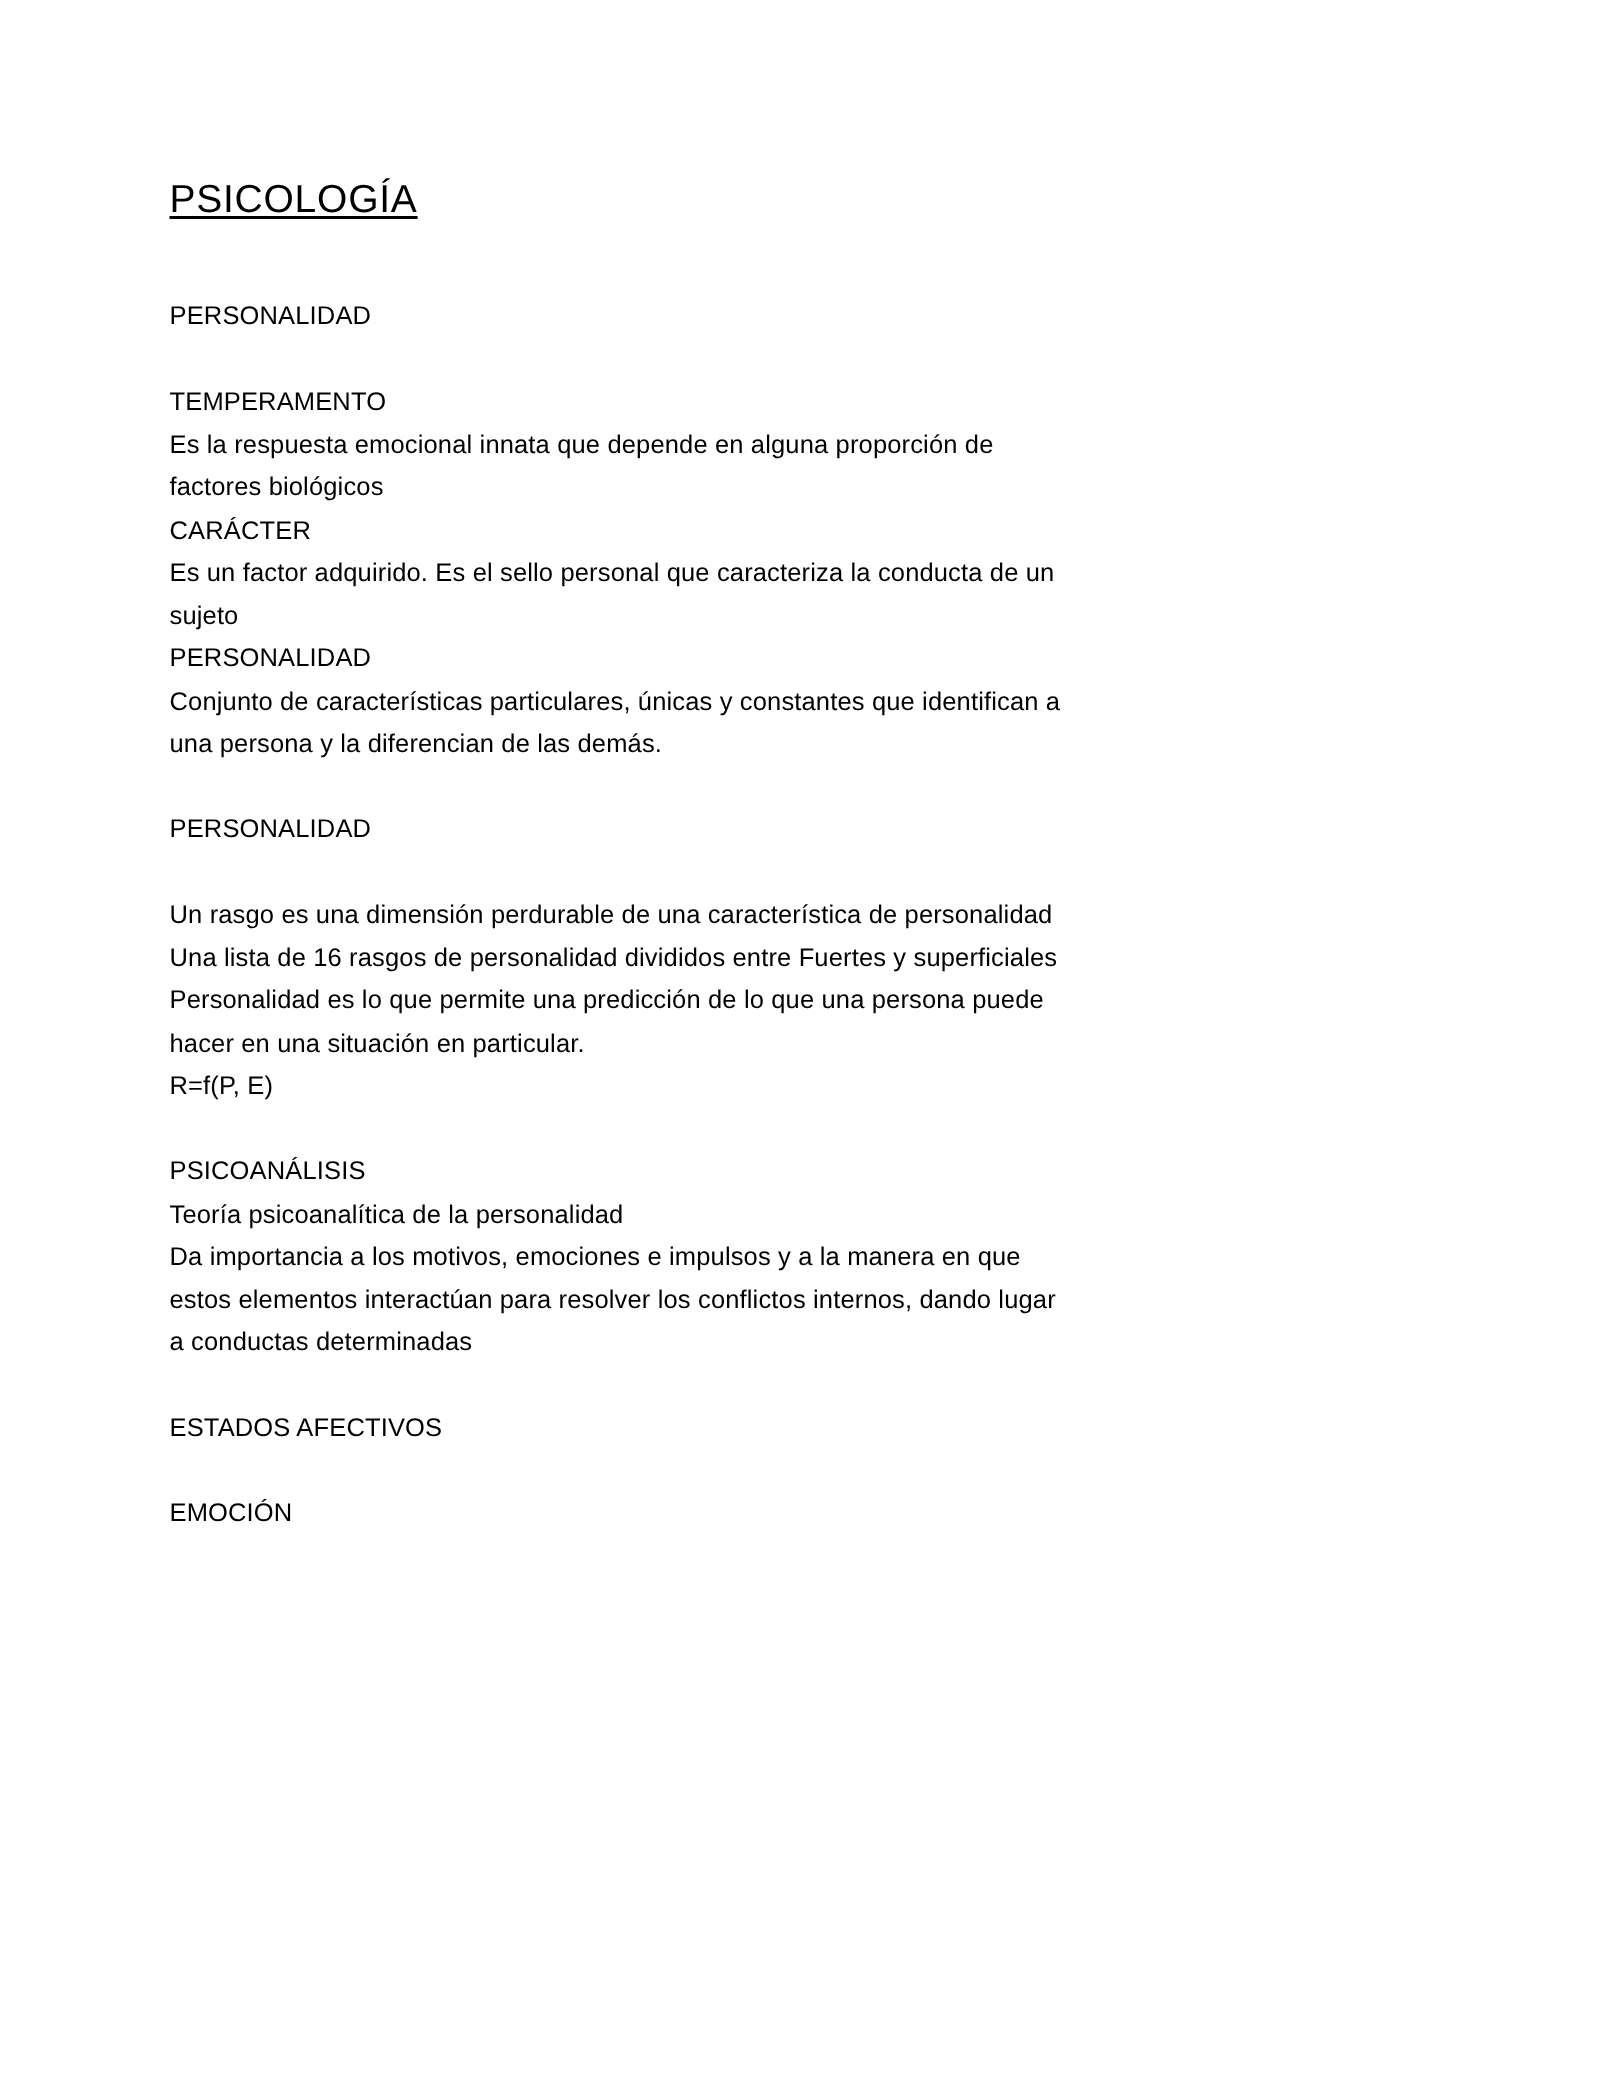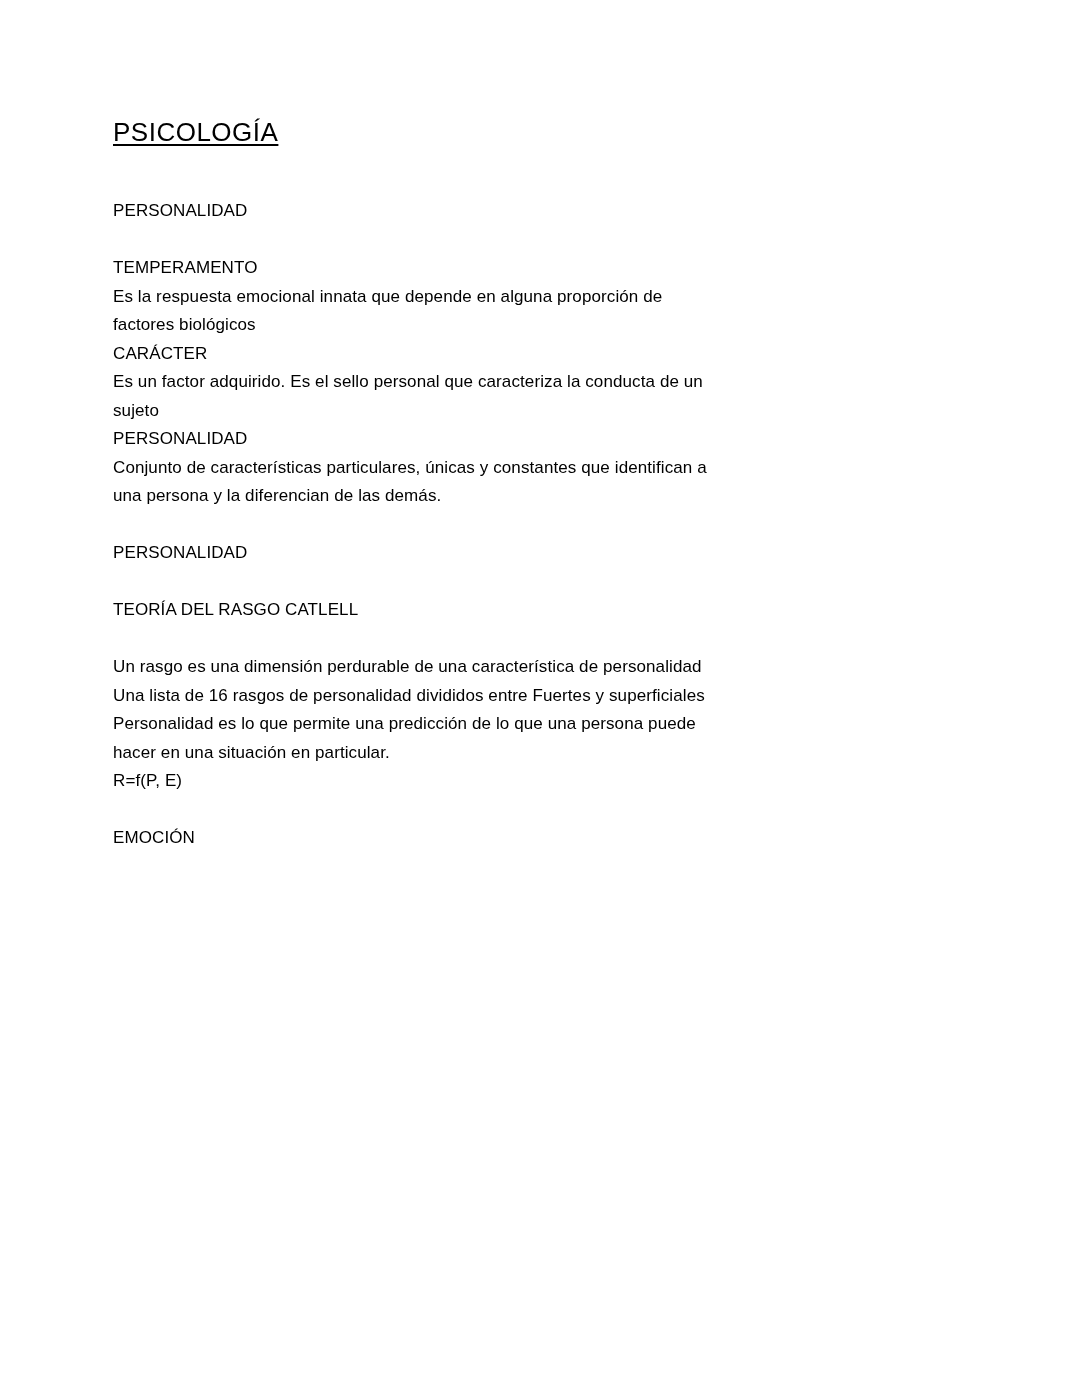--- a/index.html
+++ b/index.html
@@ -57,25 +57,30 @@
 CARÁCTER
 Es un factor adquirido. Es el sello personal que caracteriza la conducta de un
 sujeto
 PERSONALIDAD
 Conjunto de características particulares, únicas y constantes que identifican a
 una persona y la diferencian de las demás.</p>
 
   <p class="doc-para">PERSONALIDAD</p>
 
 
-  <p class="doc-para">TEORÍA DEL RASGO CATLELL</p>
 
   <p class="doc-para">Un rasgo es una dimensión perdurable de una característica de personalidad
 Una lista de 16 rasgos de personalidad divididos entre Fuertes y superficiales
 Personalidad es lo que permite una predicción de lo que una persona puede
 hacer en una situación en particular.
 R=f(P, E)</p>
 
+  <p class="doc-para">PSICOANÁLISIS
+Teoría psicoanalítica de la personalidad
+Da importancia a los motivos, emociones e impulsos y a la manera en que
+estos elementos interactúan para resolver los conflictos internos, dando lugar
+a conductas determinadas</p>
 
+  <p class="doc-para">ESTADOS AFECTIVOS</p>
 
   <p class="doc-para">EMOCIÓN</p>
 
 </div>
 
 </body></html>

